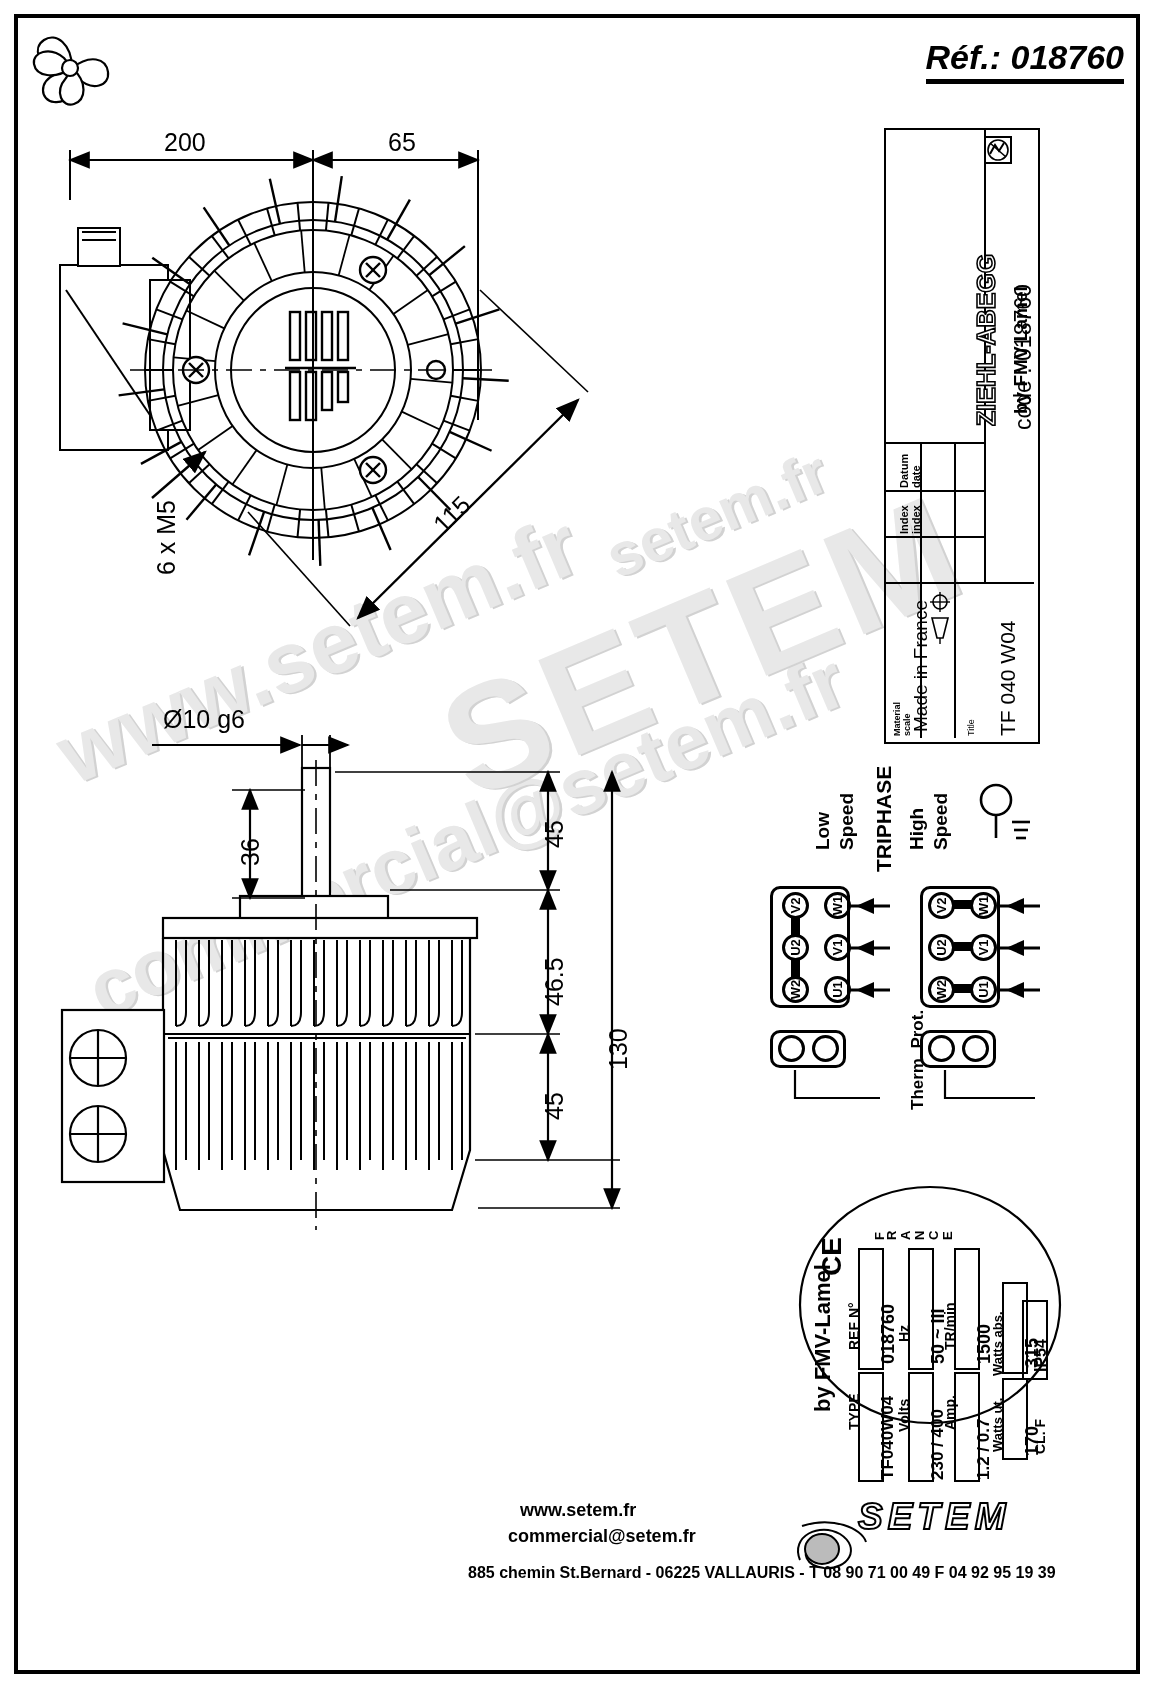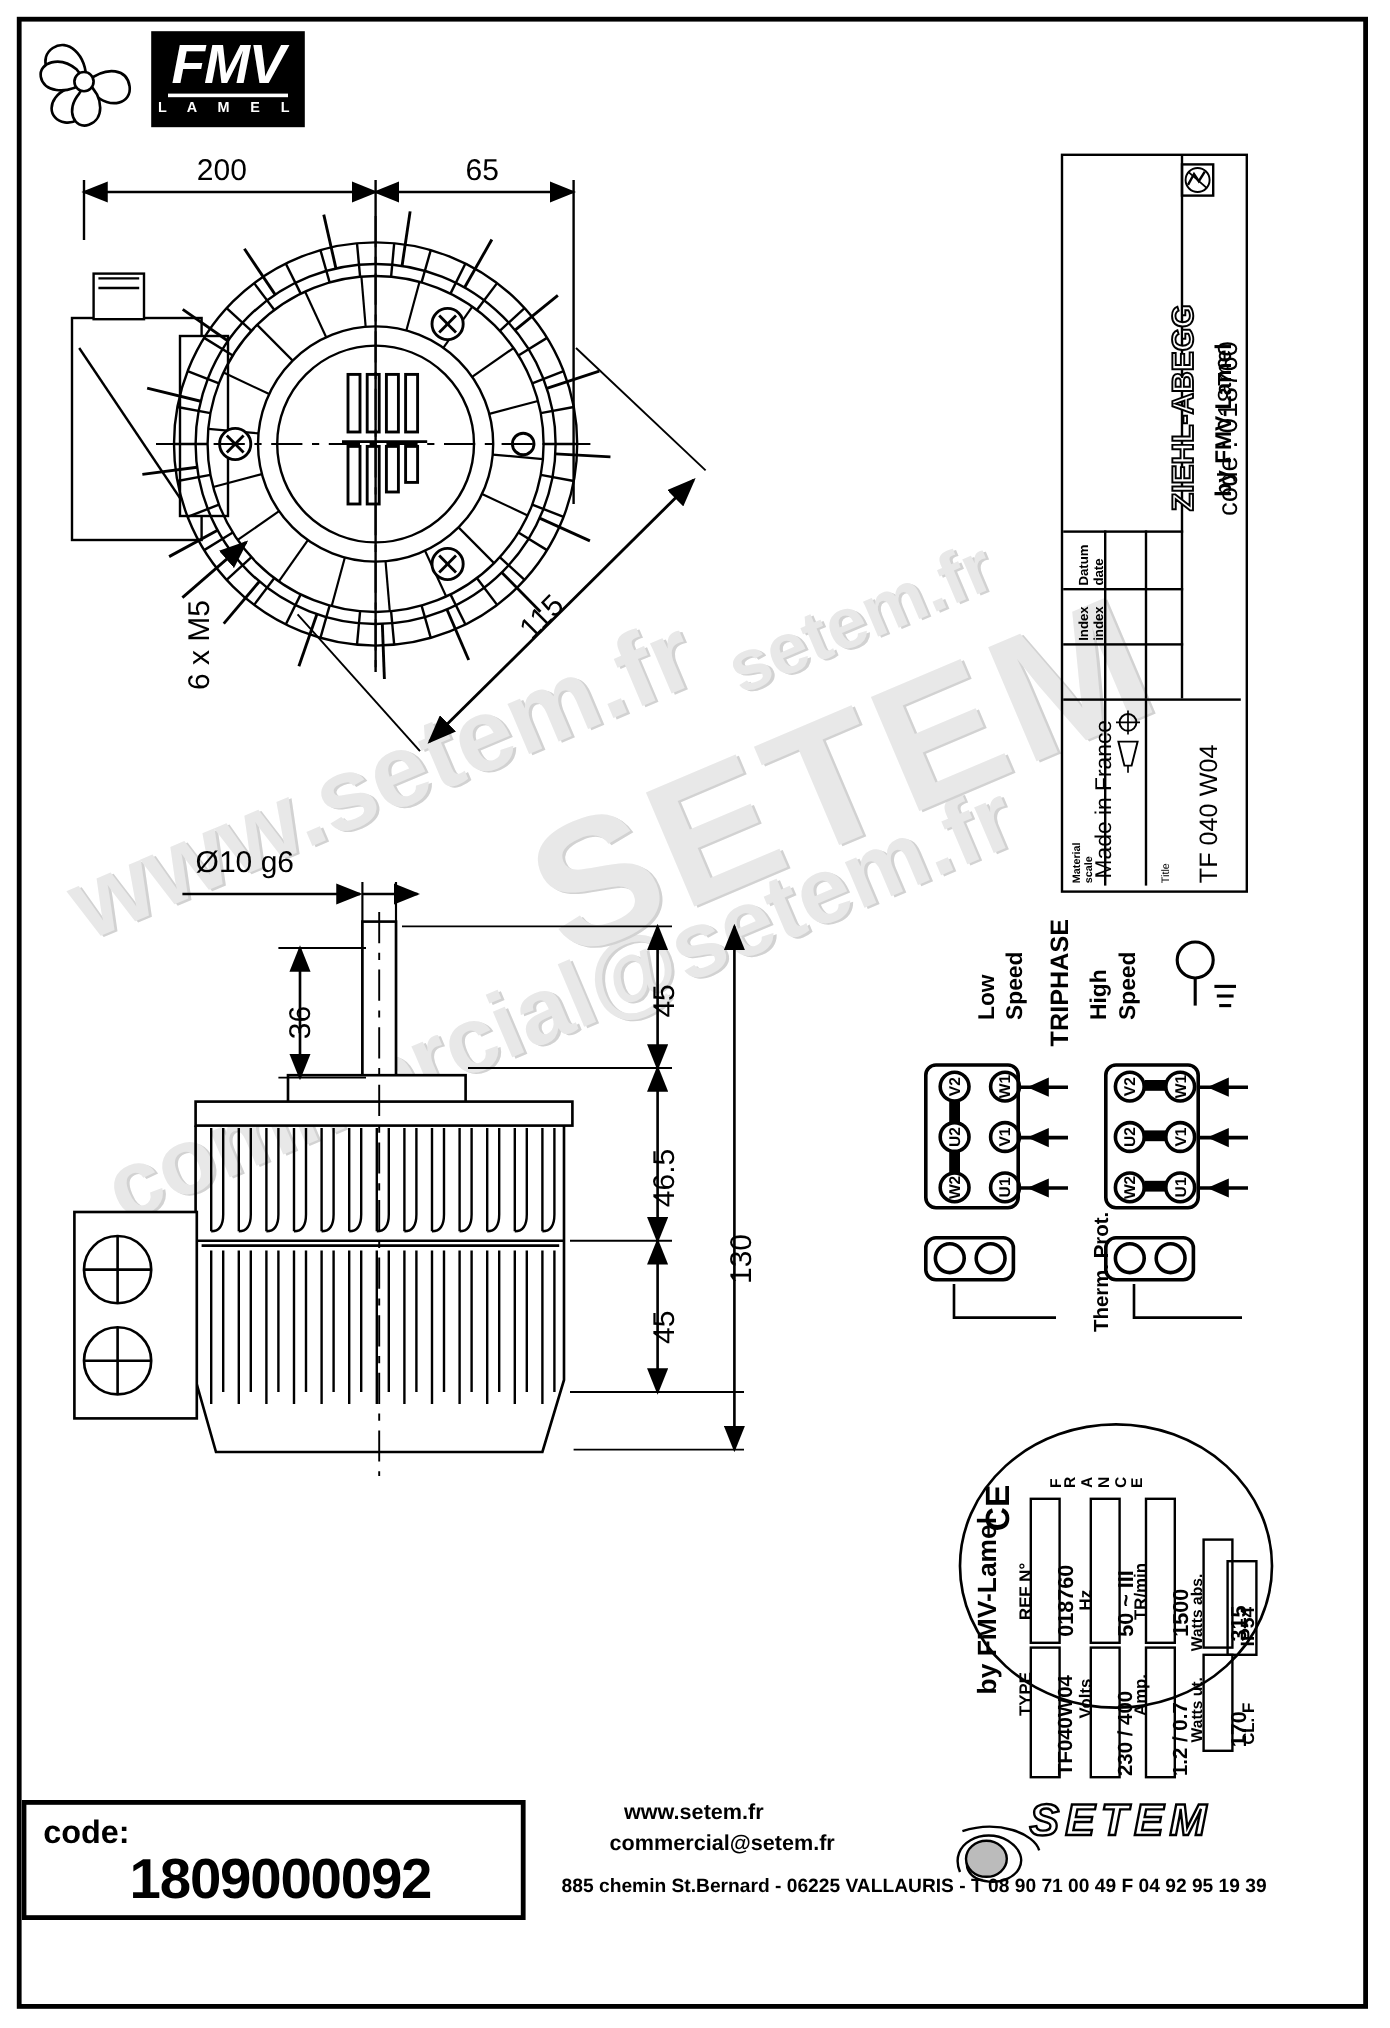--- a/index.html
+++ b/index.html
@@ -149,26 +149,22 @@
         <path d="M46 44 C 46 20, 30 8, 18 16 C 6 24, 12 42, 32 46 Z"></path>
         <path d="M46 44 C 64 30, 80 34, 82 48 C 84 62, 66 68, 52 54 Z"></path>
         <path d="M46 44 C 50 64, 42 80, 28 78 C 14 76, 12 58, 30 50 Z"></path>
         <path d="M46 44 C 28 56, 10 52, 8 40 C 6 28, 24 22, 38 34 Z"></path>
         <path d="M46 44 C 62 58, 60 76, 48 80 C 36 84, 28 68, 40 54 Z"></path>
         <circle cx="44" cy="44" r="8"></circle>
       </g>
     </svg>
   </div>
 
-  <div class="fmv-box">
-    <div class="fmv-text">FMV</div>
-    <div class="fmv-rule"></div>
-    <div class="fmv-sub">L A M E L</div>
-  </div>
-
+
+  <div class="ref-title">Réf.: 018760</div>
 
   <div class="dim" style="left:164px; top:128px;">200</div>
   <div class="dim" style="left:388px; top:128px;">65</div>
 
   <svg class="z5" style="position:absolute;left:0;top:0;" width="1158" height="1690">
     <defs>
       <marker id="ar" markerWidth="10" markerHeight="8" refX="9" refY="4" orient="auto">
         <polygon points="0,0 10,4 0,8" fill="#000"></polygon>
       </marker>
       <marker id="arS" markerWidth="10" markerHeight="8" refX="1" refY="4" orient="auto">
@@ -572,23 +568,19 @@
 
     <div class="ptxt" style="left:190px; top:262px; font-size:13px;">Watts ut.</div>
     <div class="plate-cell" style="left:202px; top:188px; width:26px; height:82px;"></div>
     <div class="ptxt" style="left:222px; top:266px; font-size:18px;">170</div>
 
     <div class="ptxt" style="left:232px; top:264px; font-size:14px;">CL. F</div>
     <div class="ptxt" style="left:232px; top:182px; font-size:16px;">IP54</div>
     <div class="plate-cell" style="left:222px; top:110px; width:26px; height:80px;"></div>
   </div>
 
-  <div class="code-box">
-    <div class="code-lbl">code:</div>
-    <div class="code-val">1809000092</div>
-  </div>
 
   <div class="ftxt" style="left:520px; top:1500px; font-size:18px;">www.setem.fr</div>
   <div class="ftxt" style="left:508px; top:1526px; font-size:18px;">commercial@setem.fr</div>
   <div class="ftxt" style="left:468px; top:1564px; font-size:16px;">885 chemin St.Bernard  -   06225 VALLAURIS  -   T 08 90 71 00 49   F 04 92 95 19 39</div>
   <div class="setem-word" style="left:858px; top:1496px;">SETEM</div>
 
 </div>
 
 </body></html>

